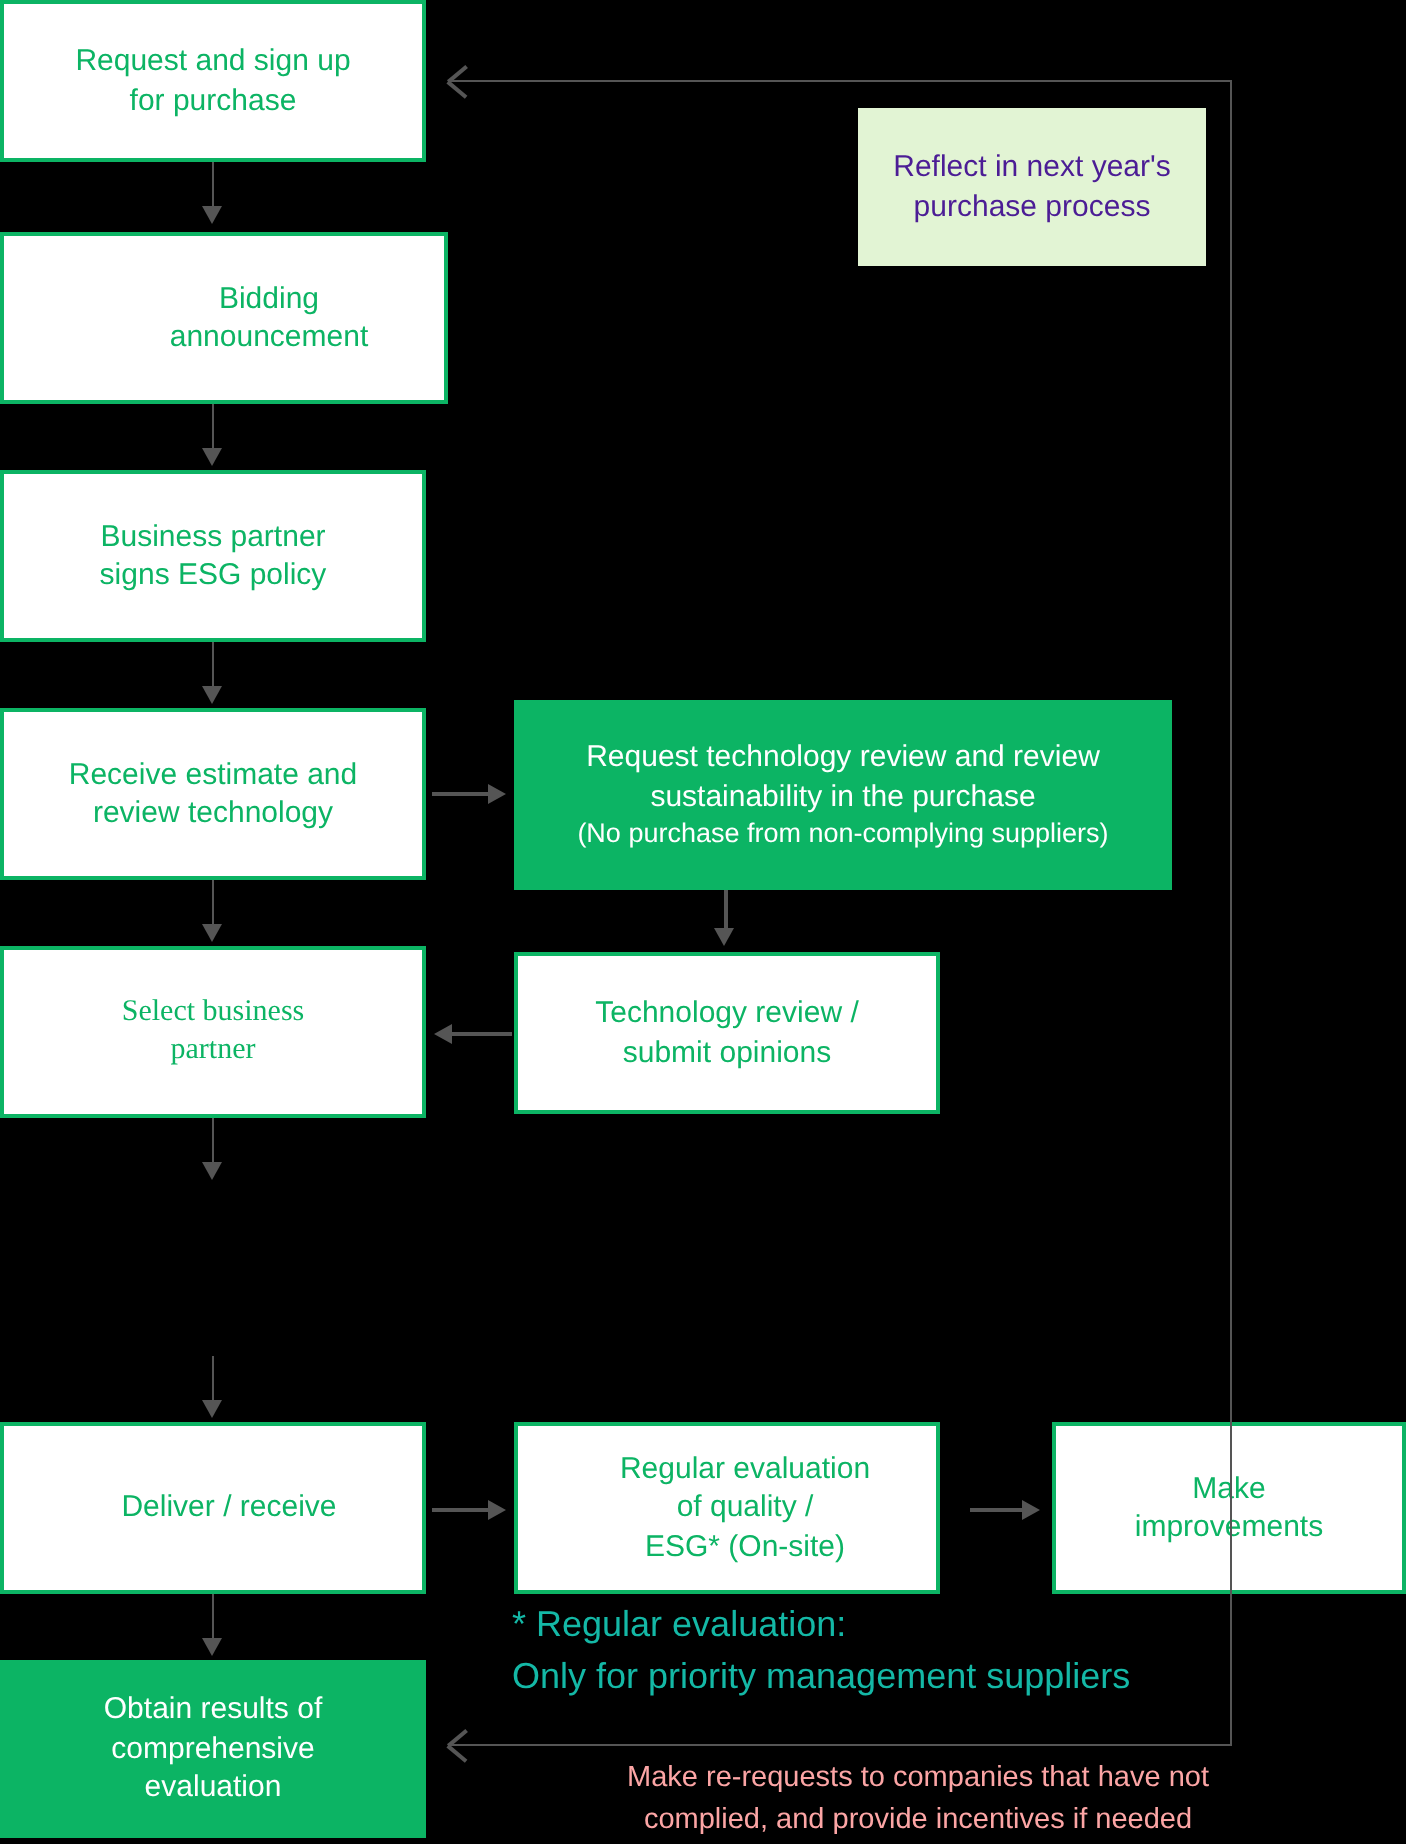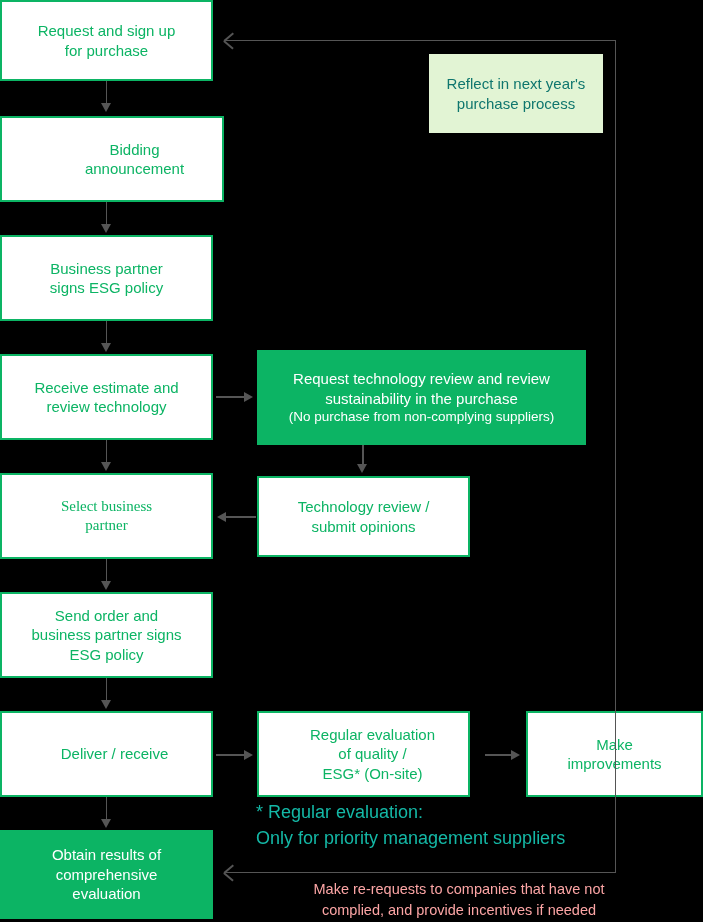--- a/index.html
+++ b/index.html
@@ -34,21 +34,21 @@
   }
   .node-solid {
     background: #0cb464;
     border: none;
     color: #ffffff;
     font-size: 15px;
   }
   .node-light {
     background: #e2f4d4;
     border: none;
-    color: #0f766e;
+    color: #4c1d95;
     font-size: 15px;
   }
   .node-inner { width: 100%; padding: 0 6px; box-sizing: border-box; }
   .sub-line { font-size: 13.5px; display: block; }
 
   
   .note {
     position: absolute;
     color: #14b8a6;
     font-size: 18px;
@@ -121,25 +121,20 @@
   <div class="node node-outline" style="left:0px; top:354px; width:213px; height:86px;">
     <span class="node-inner" style="white-space:pre-line;">Receive estimate and
 review technology</span>
   </div>
 
   <div class="node node-outline" style="left:0px; top:473px; width:213px; height:86px;">
     <span class="node-inner" style="white-space:pre-line;font-family:Liberation Serif, serif;">Select business
 partner</span>
   </div>
 
-  <div class="node node-outline" style="left:0px; top:592px; width:213px; height:86px;">
-    <span class="node-inner" style="white-space:pre-line;">Send order and
-business partner signs
-ESG policy</span>
-  </div>
 
   <div class="node node-outline" style="left:0px; top:711px; width:213px; height:86px;">
     <span class="node-inner" style="white-space:pre-line;padding-left:22px;">Deliver / receive</span>
   </div>
 
   <div class="node node-solid" style="left:0px; top:830px; width:213px; height:89px;">
     <span class="node-inner" style="white-space:pre-line;">Obtain results of
 comprehensive
 evaluation</span>
   </div>

